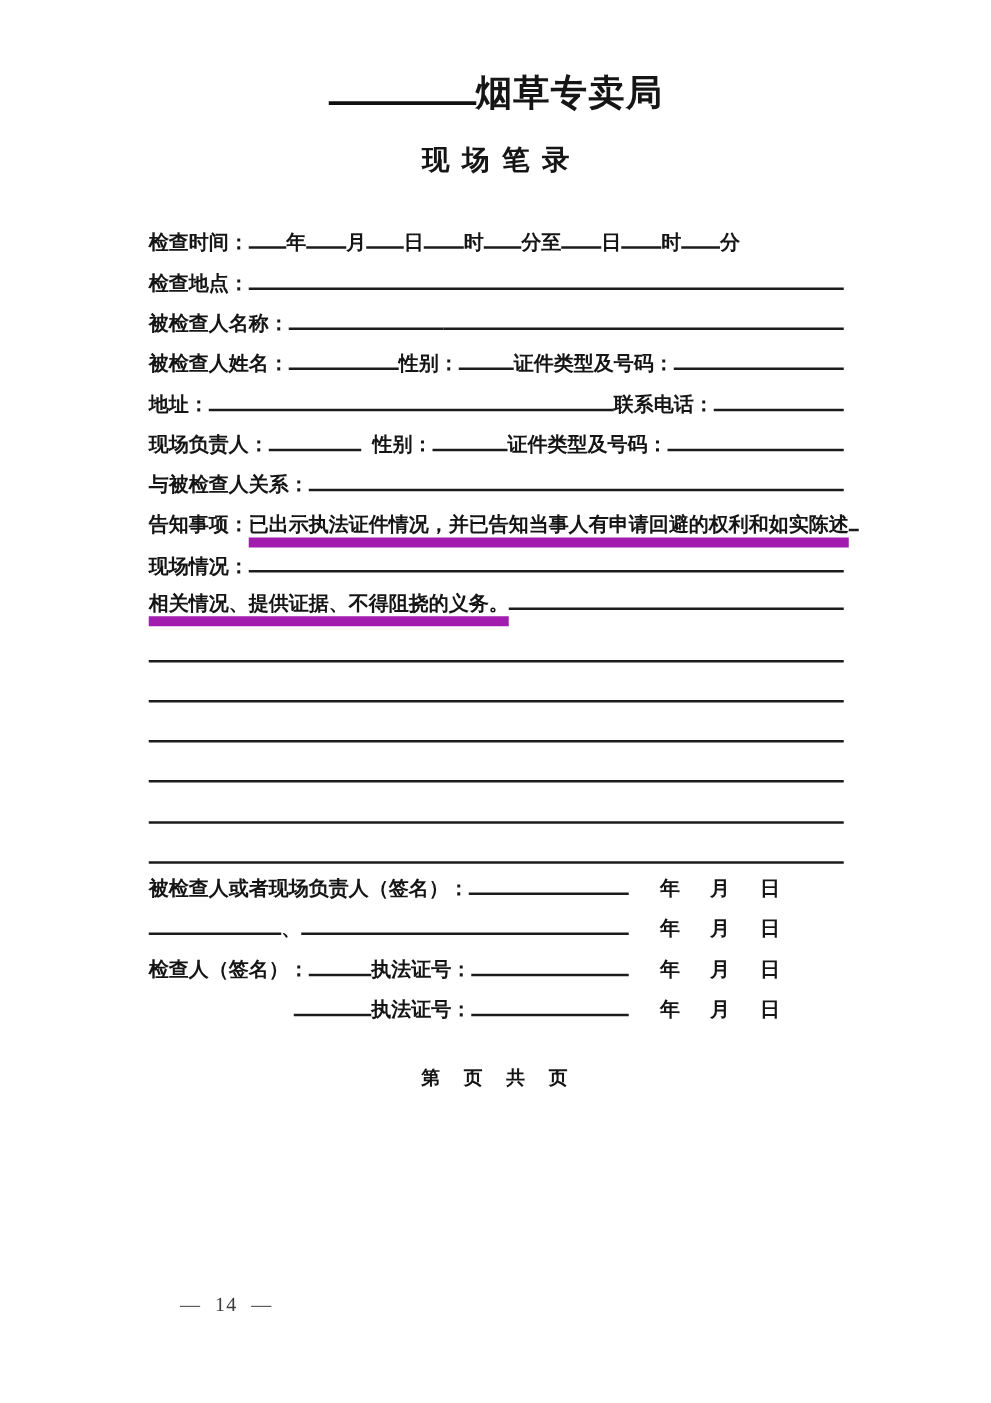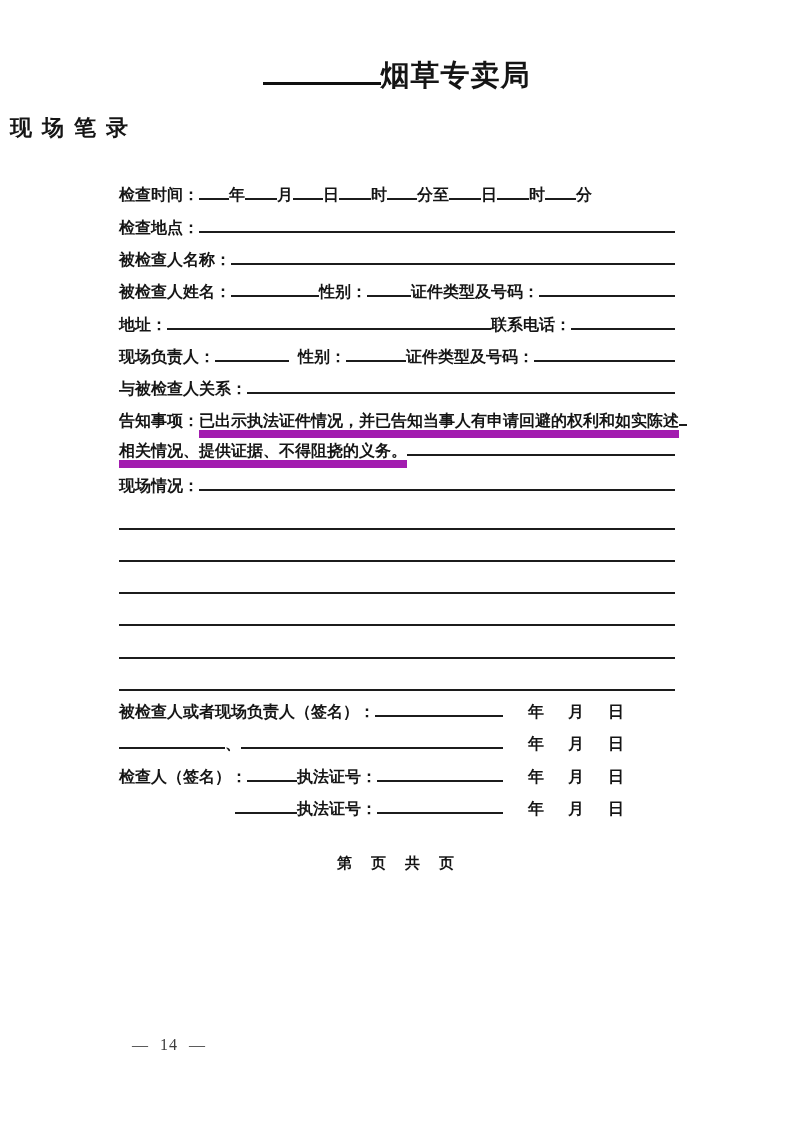--- a/index.html
+++ b/index.html
@@ -24,20 +24,21 @@
     white-space: nowrap;
   }
   .title-blank {
     display: inline-block;
     width: 118px; height: 0;
     border-bottom: 3px solid #101010;
     vertical-align: baseline;
   }
   .subtitle {
     margin-top: 0;
+    text-align: center;
     font-size: 22px;
     font-weight: 700;
     line-height: 30px;
     letter-spacing: 10px;
     text-indent: 10px;
   }
 
   
   .form { margin: 36px 118px 0 119px; font-weight: 600; }
   .row {
@@ -81,21 +82,21 @@
   .footer {
     margin-top: 22px;
     text-align: center;
     font-size: 15px;
     font-weight: 600;
     line-height: 32.3px;
     letter-spacing: 2px;
   }
   .page-num {
     position: absolute;
-    top: 1036px; left: 132px;
+    top: 1036px; left: 144px;
     font-size: 16px;
     color: #3d3d3d;
     word-spacing: 6px;
     letter-spacing: 1px;
   }
 </style>
 </head>
 <body>
 
 <div class="sheet">
@@ -176,27 +177,27 @@
       </div>
       <div class="row">
         <div class="segwrap">
           <span class="lbl">告知事项：</span>
           <span class="ultext">已出示执法证件情况，并已告知当事人有申请回避的权利和如实陈述</span>
           <span class="blank fill"></span>
         </div>
       </div>
       <div class="row">
         <div class="segwrap">
+          <span class="lbl">现场情况：</span>
+          <span class="blank fill"></span>
+        </div>
+      </div>
+      <div class="row">
+        <div class="segwrap">
           <span class="ultext">相关情况、提供证据、不得阻挠的义务。</span>
-          <span class="blank fill"></span>
-        </div>
-      </div>
-      <div class="row">
-        <div class="segwrap">
-          <span class="lbl">现场情况：</span>
           <span class="blank fill"></span>
         </div>
       </div>
       <div class="row">
         <div class="segwrap">
           <span class="blank fill"></span>
         </div>
       </div>
       <div class="row">
         <div class="segwrap">

